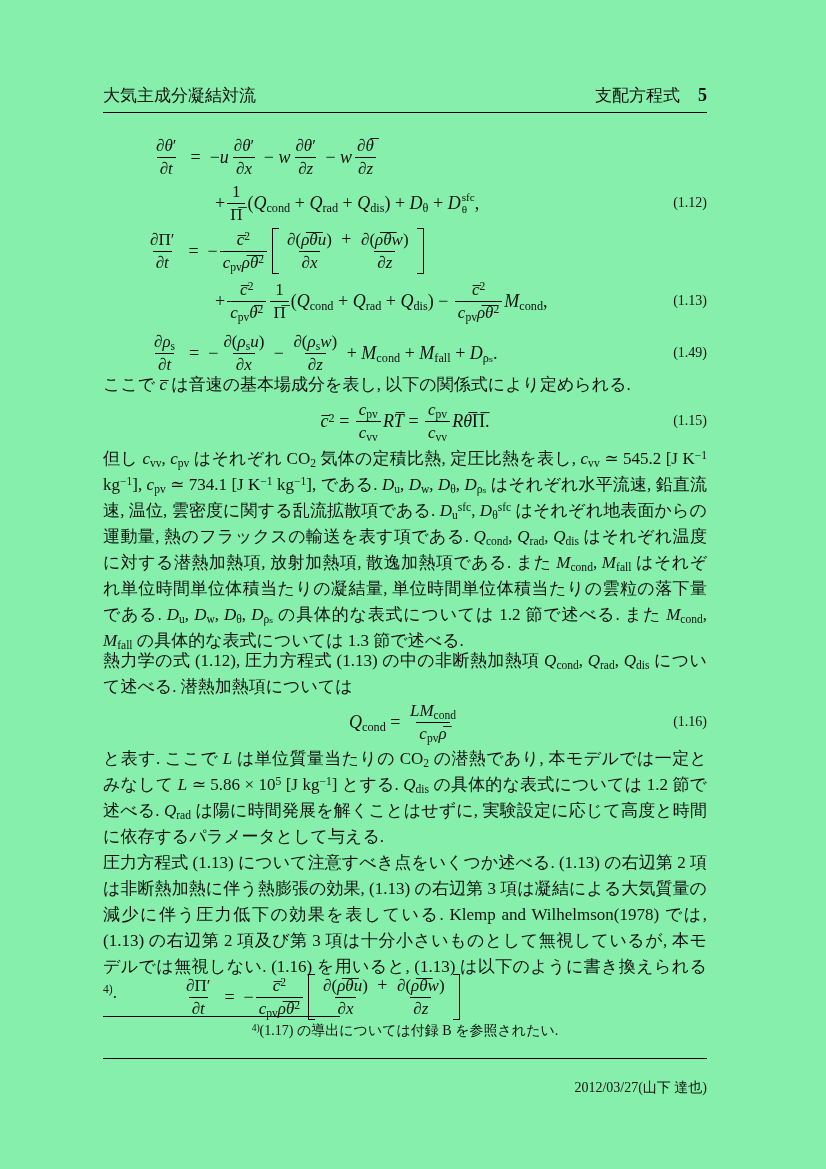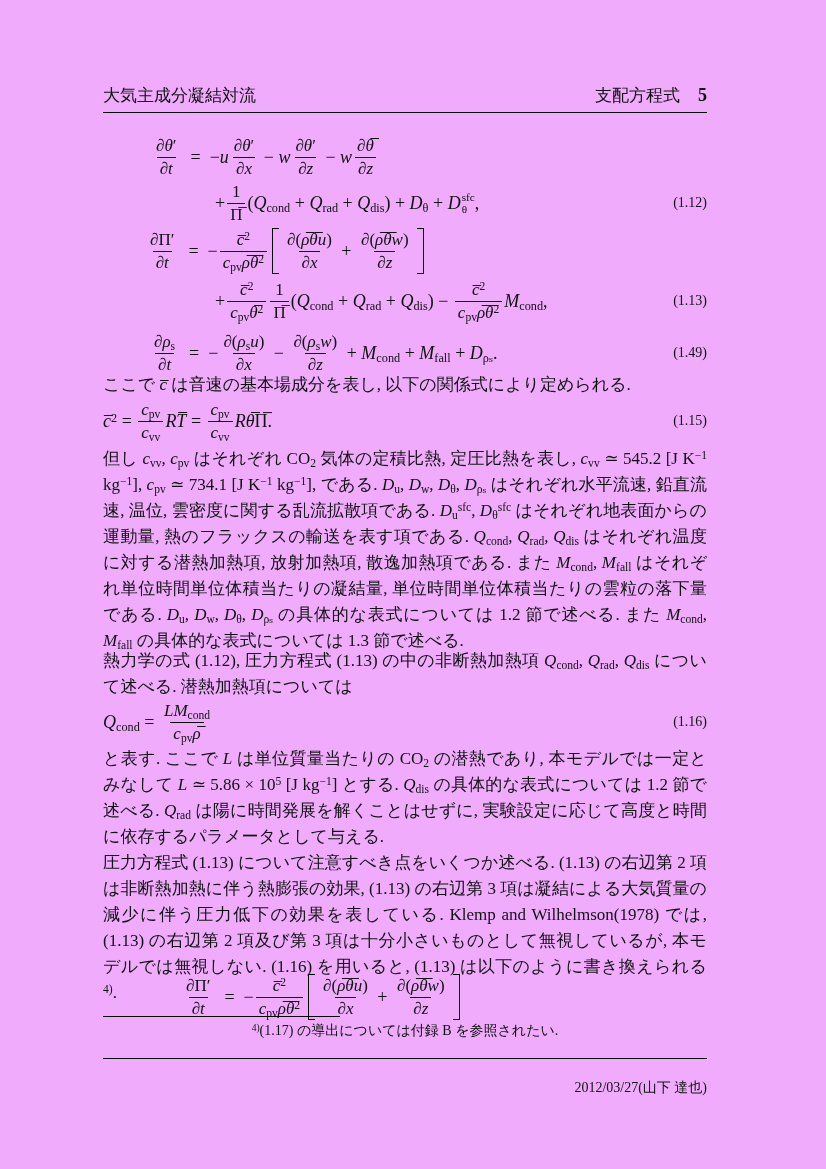--- a/index.html
+++ b/index.html
@@ -1,19 +1,19 @@
 <!DOCTYPE html>
 <html><head>
 <meta charset="utf-8">
 <style>
   html,body{margin:0;padding:0;background:#fff;}
   .page{
     position:relative;
     width:826px;height:1169px;
-    background:#f0abfc;
+    background:#86efac;
     color:#111;
     font-family:"Liberation Serif","DejaVu Serif",serif;
     overflow:hidden;
   }
   .blk{position:absolute;left:103px;width:604px;}
 
   
   #header{top:84px;display:flex;justify-content:space-between;align-items:baseline;
           border-bottom:1.5px solid #000;padding-bottom:5px;
           font-family:"Liberation Sans","DejaVu Sans",sans-serif;font-size:17px;}
@@ -21,28 +21,28 @@
   #header .pagenum{font-family:"Liberation Serif","DejaVu Serif",serif;font-weight:bold;font-size:18px;}
 
   
   .para{font-size:17px;line-height:26px;text-align:justify;}
   .para i, .eqline i{font-style:italic;}
   sub{font-size:68%;vertical-align:-0.25em;line-height:0;}
   sup{font-size:68%;vertical-align:0.45em;line-height:0;}
 
   
   .eqline{position:relative;display:flex;align-items:center;min-height:46px;font-size:18px;}
-  .eqline.center{}
+  .eqline.center{justify-content:center;}
   .mrun{white-space:pre;}
   .frac{display:inline-flex;flex-direction:column;align-items:center;text-align:center;
         vertical-align:middle;margin:0 2px;line-height:1.25;}
   .fnum,.fden{padding:0 3px;font-size:17px;white-space:pre;}
   .fden{border-top:1px solid #000;}
   .bgroup{display:inline-flex;align-items:stretch;margin:0 3px;}
-  .bginner{display:inline-flex;align-items:center;padding:1px 1px;}
+  .bginner{display:inline-flex;align-items:flex-start;padding:1px 1px;}
   .brk{width:6px;}
   .brk-l{border-left:1.6px solid #000;border-top:1.6px solid #000;border-bottom:1.6px solid #000;margin-right:2px;}
   .brk-r{border-right:1.6px solid #000;border-top:1.6px solid #000;border-bottom:1.6px solid #000;margin-left:2px;}
   .supsub{display:inline-flex;flex-direction:column;align-items:flex-start;
           font-size:62%;line-height:1.1;margin-left:1px;vertical-align:middle;}
   .supsub span{display:block;}
   .eqtag{position:absolute;right:0;top:50%;transform:translateY(-50%);font-size:14px;font-style:normal;}
 
   #eq112{top:134px;}
   #eq113{top:226px;}

